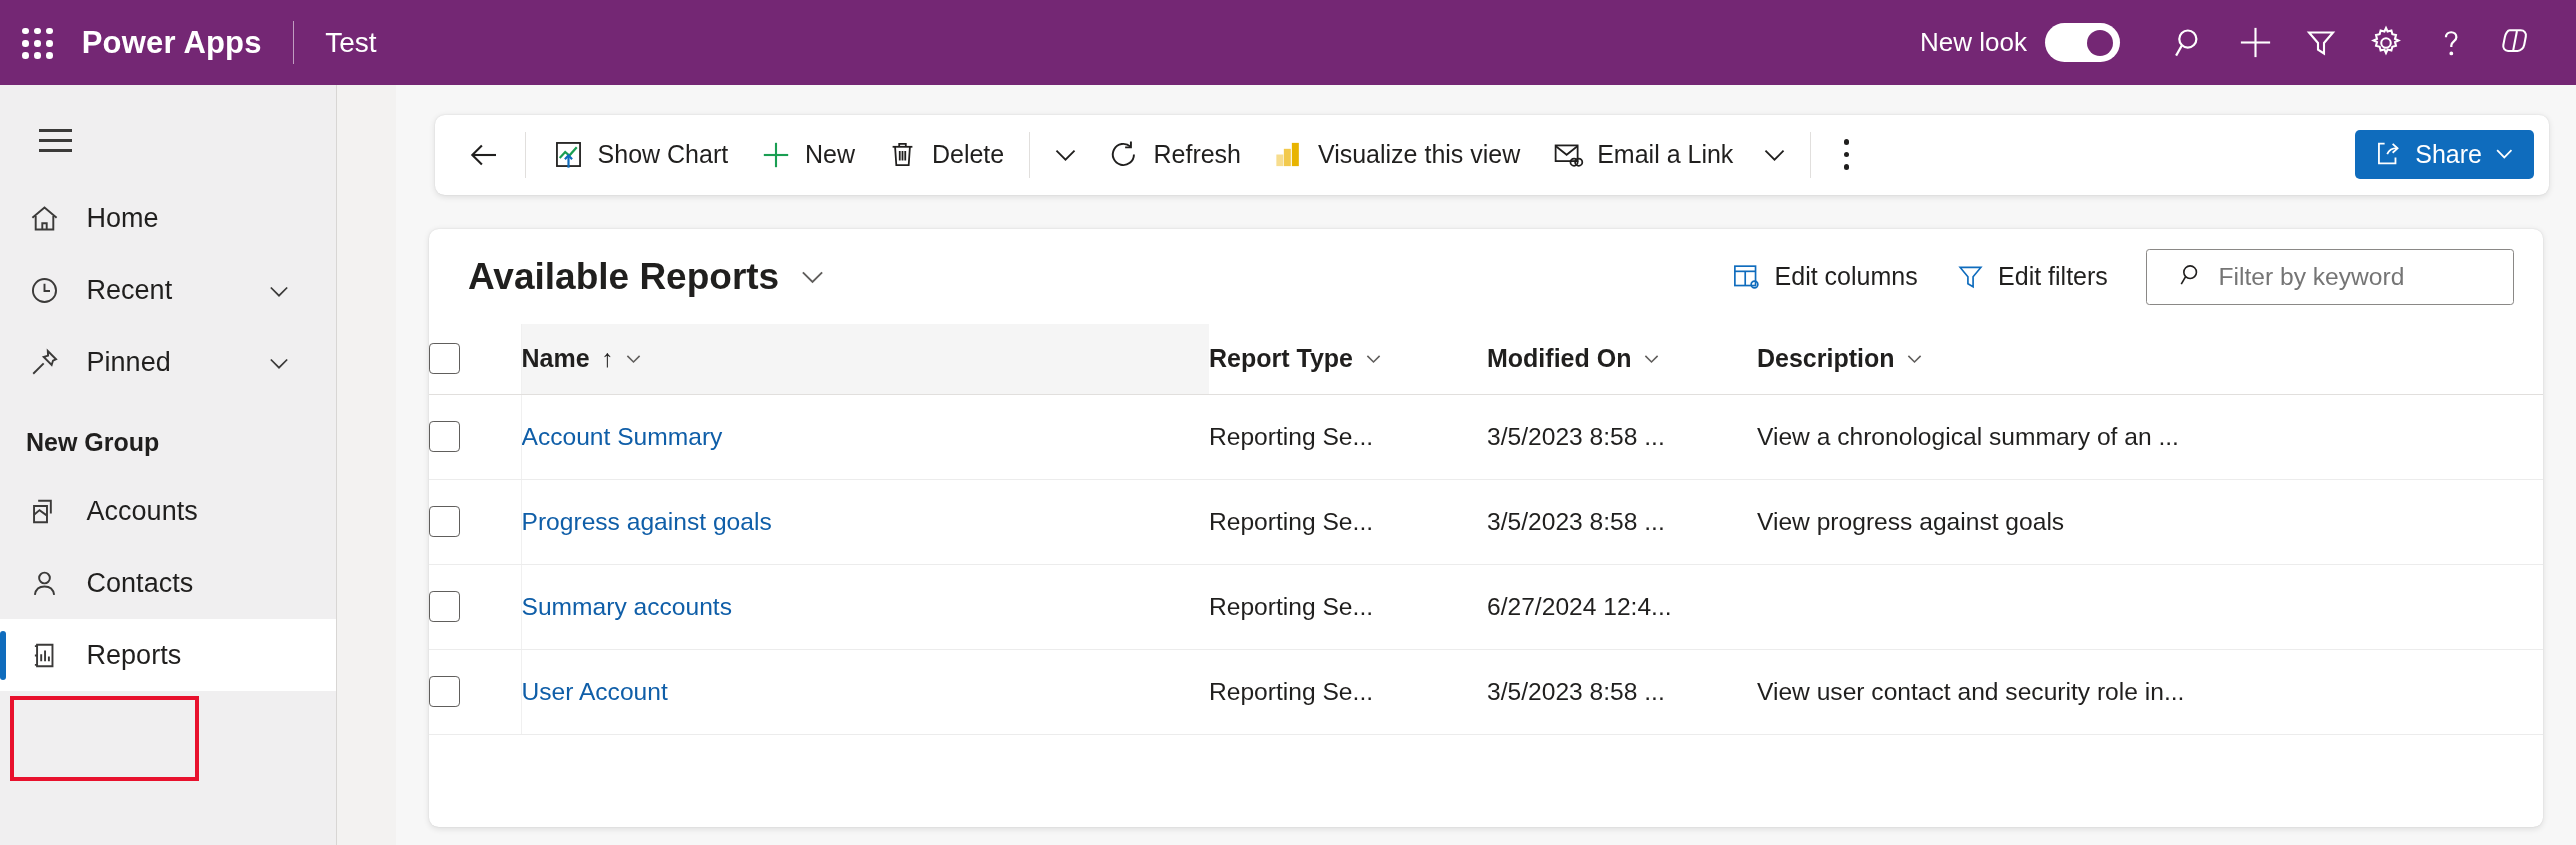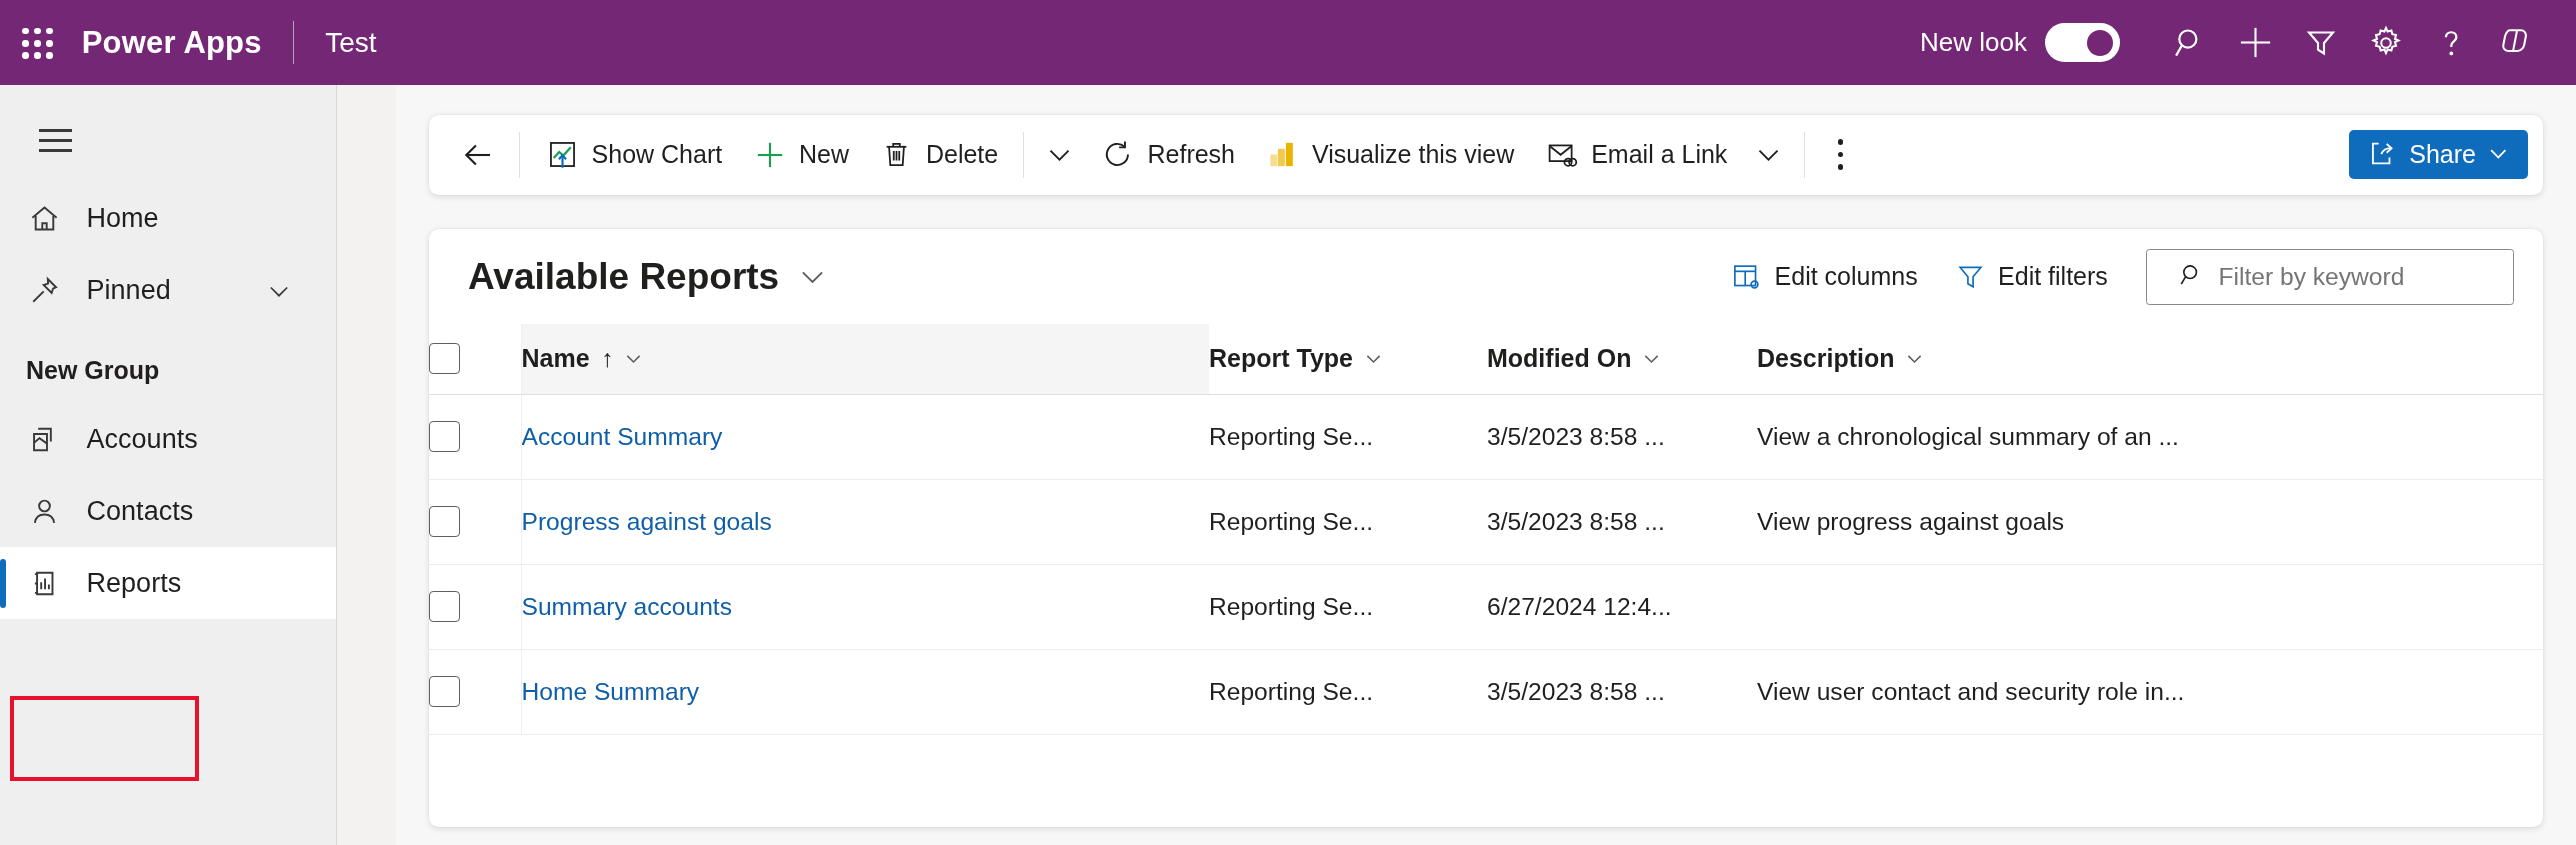--- a/index.html
+++ b/index.html
@@ -109,21 +109,21 @@
   }
 
   .card {
     background: #ffffff;
     border-radius: 9.8px;
     box-shadow: 0 1.6px 6.5px rgba(0,0,0,.11), 0 0 1.6px rgba(0,0,0,.10);
   }
 
   
   .cmdbar {
-    position: absolute; left: 33px; top: 29.5px;
+    position: absolute; left: 39px; top: 29.5px;
     width: 2114px; height: 80px;
     display: flex; align-items: center;
     padding: 0 14.7px 0 8.2px;
   }
   .cmd-back {
     width: 62px; height: 62px; display:flex; align-items:center; justify-content:center;
     cursor:pointer; margin-left: 9.8px;
   }
   .cmd-sep { width: 0.8px; height: 46px; background: #e1dfdd; margin: 0 9.8px; }
   .cmd {
@@ -281,20 +281,34 @@
     <span class="ico">
       <svg width="33" height="33" viewBox="0 0 24 24" fill="none" stroke="#3b3a39" stroke-width="1.4">
         <path d="M3.2 11.4L12 4l8.8 7.4"></path>
           <path d="M5.6 10.2V20h12.8v-9.8"></path>
           <path d="M10.4 20v-4.6h3.2V20"></path>
       </svg>
     </span>
     <span class="lbl">Home</span>
   </div>
 
+  <div class="navitem">
+    <span class="ico">
+      <svg width="33" height="33" viewBox="0 0 24 24" fill="none" stroke="#3b3a39" stroke-width="1.4">
+        <circle cx="12" cy="12" r="8.4"></circle>
+          <path d="M12 7v5.3h4"></path>
+      </svg>
+    </span>
+    <span class="lbl">Recent</span>
+    <span class="chev">
+      <svg width="28" height="28" viewBox="0 0 24 24" fill="none" stroke="#3b3a39" stroke-width="1.5">
+          <path d="M5 9l7 7 7-7"></path>
+        </svg>
+    </span>
+  </div>
 
   <div class="navitem">
     <span class="ico">
       <svg width="33" height="33" viewBox="0 0 24 24" fill="none" stroke="#3b3a39" stroke-width="1.4">
         <path d="M14.4 3.6l6 6-2.2 1-1 3.2-5.8-5.8 3.2-1z"></path>
           <path d="M11.4 12.6L3.8 20.2"></path>
       </svg>
     </span>
     <span class="lbl">Pinned</span>
     <span class="chev">
@@ -580,21 +594,21 @@
             </td>
           <td class="namecell"><span class="link">Summary accounts</span></td>
           <td class="cellpad">Reporting Se...</td>
           <td class="cellpad">6/27/2024 12:4...</td>
           <td class="cellpad"></td>
         </tr>
         <tr>
           <td class="chkcell">
               <span class="chk"></span>
             </td>
-          <td class="namecell"><span class="link">Home Summary</span></td>
+          <td class="namecell"><span class="link">User Account</span></td>
           <td class="cellpad">Reporting Se...</td>
           <td class="cellpad">3/5/2023 8:58 ...</td>
           <td class="cellpad">View user contact and security role in...</td>
         </tr>
       </tbody>
     </table>
   </div>
 </div>
 
 

